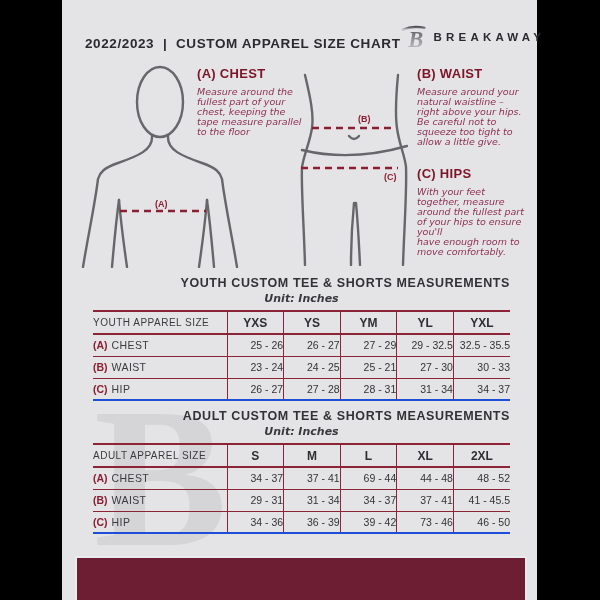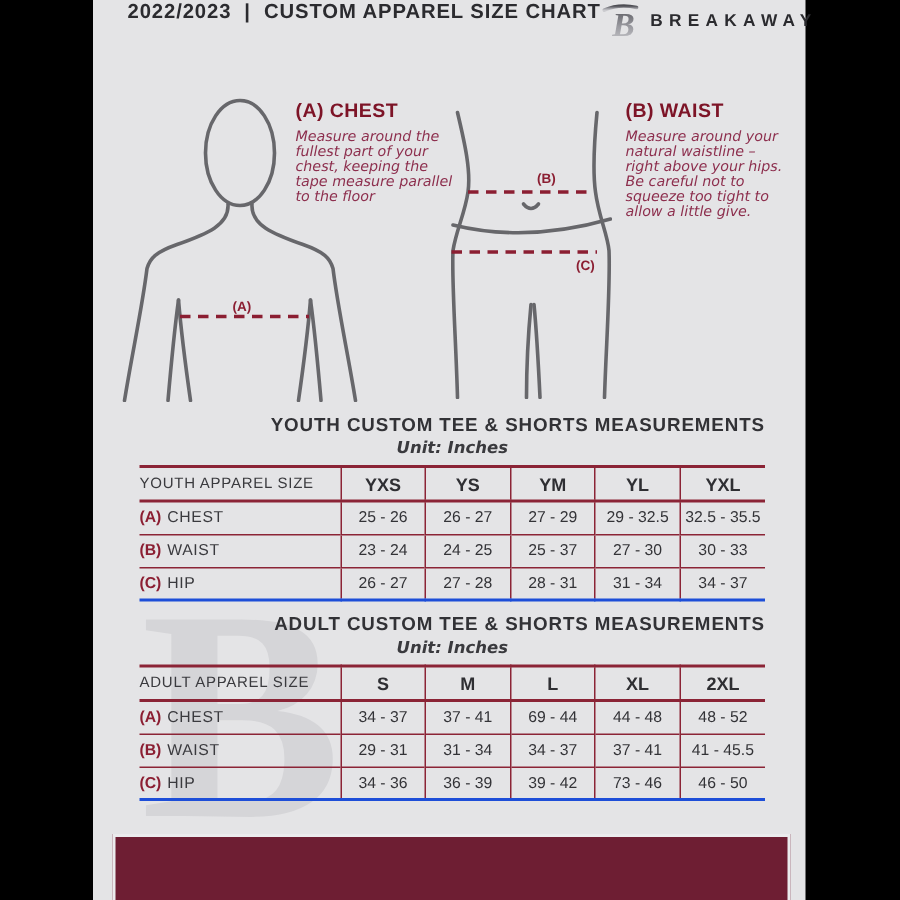--- a/index.html
+++ b/index.html
@@ -3,22 +3,22 @@
 <meta charset="utf-8">
 <style>
   html,body{margin:0;padding:0;}
   body{
     width:600px;height:600px;background:#000;position:relative;overflow:hidden;
     font-family:"Liberation Sans",sans-serif;
   }
   .page{position:absolute;left:62px;top:0;width:475px;height:600px;background:#e4e4e6;}
 
   
-  .header{position:absolute;left:23px;right:20px;top:0;height:32px;
-    display:flex;align-items:flex-start;justify-content:space-between;}
+  .header{position:absolute;left:23px;right:20px;top:19px;height:32px;
+    display:flex;align-items:flex-end;justify-content:space-between;}
   .doc-title{font-weight:700;font-size:13.5px;letter-spacing:.6px;color:#2b2b2f;white-space:pre;}
   .brandwrap{display:flex;align-items:center;gap:6px;}
   .logo-svg{width:27px;height:28px;display:block;}
   .brand{font-weight:700;font-size:11.5px;letter-spacing:4.2px;color:#2b2b2f;}
 
   
   .figures{position:absolute;left:0;top:60px;width:475px;height:212px;}
   .fig-svg{position:absolute;}
   .fig-svg path,.fig-svg ellipse{fill:none;stroke:#67676b;stroke-width:2.4;stroke-linecap:round;}
   .fig-svg .dash{stroke:#8b1e32;stroke-width:2.4;stroke-dasharray:7 5;}
@@ -43,21 +43,21 @@
   table.sz tr.hrow{border-top:2px solid #8b2436;border-bottom:2px solid #8b2436;height:23px;}
   table.sz tr.drow{height:22px;}
   table.sz tr.last{border-bottom:2px solid #1d4ed8;}
   table.sz td{padding:0;vertical-align:middle;background:transparent;}
   table.sz td+td{border-left:1px solid #8b2436;}
   td.szlab{font-size:10px;letter-spacing:.5px;color:#3a3a3e;padding-left:12px;}
   td.colh{font-weight:700;font-size:12px;color:#2f2f33;text-align:center;}
   td.rowlab{padding-left:12px;font-size:10.5px;}
   td.rowlab .k{font-weight:700;color:#8b1e32;margin-right:4px;}
   td.rowlab .l{color:#3a3a3e;letter-spacing:.4px;}
-  td.val{font-size:10.5px;color:#333337;text-align:center;}
+  td.val{font-size:10.5px;color:#333337;text-align:right;}
 
   
   .footer-bar{position:absolute;left:13px;top:556px;width:452px;height:46px;
     background:#6e1e33;border:2px solid #ebebed;box-sizing:border-box;}
 </style>
 </head>
 <body>
 
 <div class="page">
 
@@ -116,20 +116,30 @@
     </div>
     <div class="g-block" style="left:355px;top:6px;width:118px;">
       <div class="g-head">(B) WAIST</div>
       <div class="g-desc">Measure around your
 natural waistline –
 right above your hips.
 Be careful not to
 squeeze too tight to
 allow a little give.</div>
     </div>
+    <div class="g-block" style="left:355px;top:106px;width:118px;">
+      <div class="g-head">(C) HIPS</div>
+      <div class="g-desc">With your feet
+together, measure
+around the fullest part
+of your hips to ensure
+you'll
+have enough room to
+move comfortably.</div>
+    </div>
   </div>
 
   <div class="watermark">B</div>
 
   <div class="tablewrap" style="top:276px;">
     <div class="t-title">YOUTH CUSTOM TEE &amp; SHORTS MEASUREMENTS</div>
     <div class="t-unit">Unit: Inches</div>
     <table class="sz">
       <colgroup>
           <col class="c0">
@@ -153,21 +163,21 @@
         <td class="val">25 - 26</td>
         <td class="val">26 - 27</td>
         <td class="val">27 - 29</td>
         <td class="val">29 - 32.5</td>
         <td class="val">32.5 - 35.5</td>
       </tr>
       <tr class="drow">
         <td class="rowlab"><span class="k">(B)</span><span class="l">WAIST</span></td>
         <td class="val">23 - 24</td>
         <td class="val">24 - 25</td>
-        <td class="val">25 - 37</td>
+        <td class="val">25 - 21</td>
         <td class="val">27 - 30</td>
         <td class="val">30 - 33</td>
       </tr>
       <tr class="drow last">
         <td class="rowlab"><span class="k">(C)</span><span class="l">HIP</span></td>
         <td class="val">26 - 27</td>
         <td class="val">27 - 28</td>
         <td class="val">28 - 31</td>
         <td class="val">31 - 34</td>
         <td class="val">34 - 37</td>

